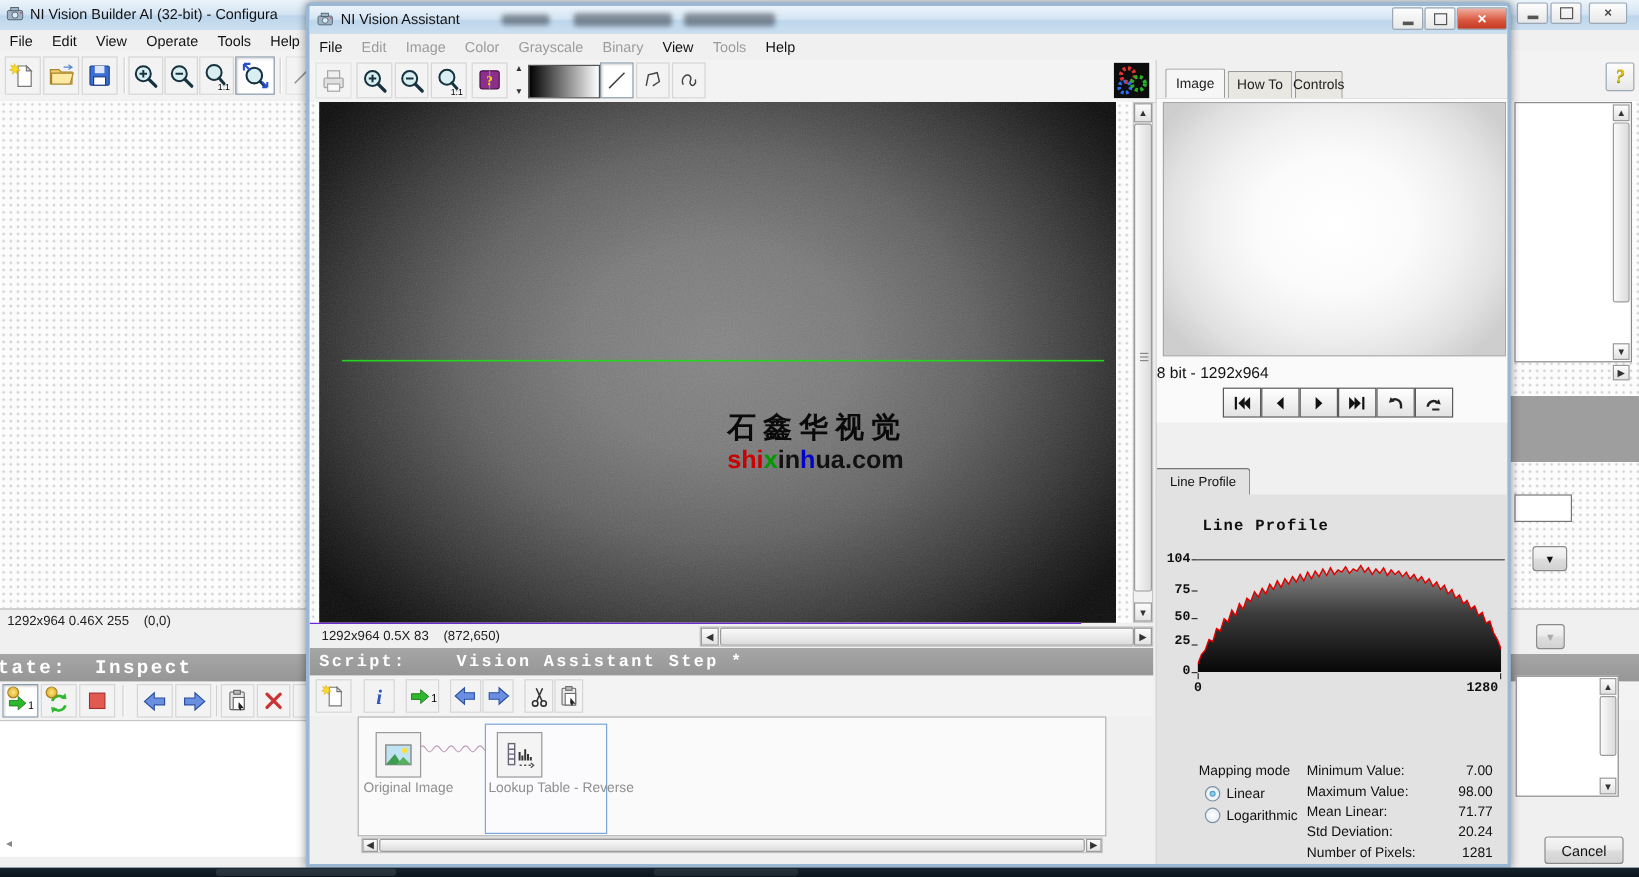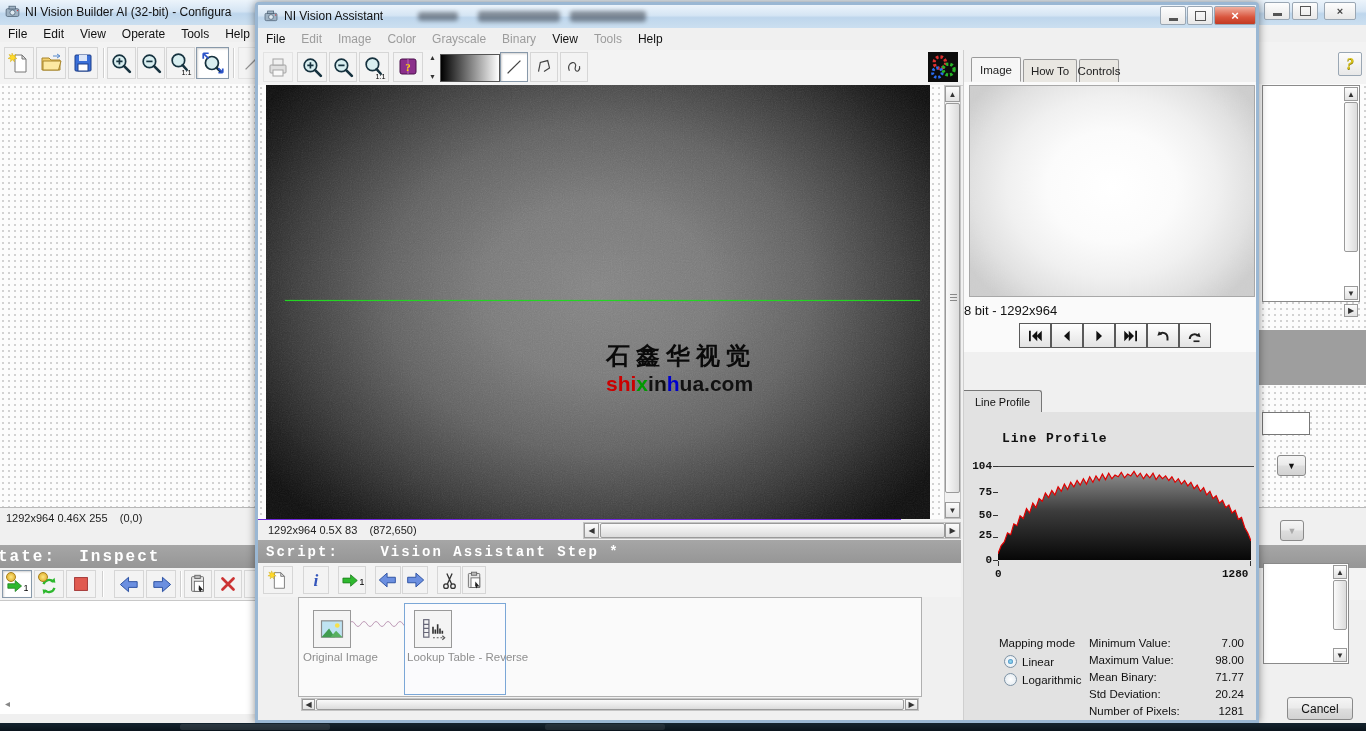--- a/index.html
+++ b/index.html
@@ -629,21 +629,21 @@
           <div class="abs" style="left:5px;top:36px;display:flex;align-items:center;">
             <span class="radio abs" style="position:relative;width:13px;height:13px;"></span>
             <span style="font-size:11.5px;color:#111;margin-left:5px;">Logarithmic</span>
           </div>
         </div>
         <div class="abs" style="left:125px;top:225px;width:160px;height:90px;">
           <div class="abs statlabel" style="left:0;top:0;">Minimum Value:</div>
             <div class="abs statvalue" style="left:100px;top:0;width:55px;">7.00</div>
           <div class="abs statlabel" style="left:0;top:17px;">Maximum Value:</div>
             <div class="abs statvalue" style="left:100px;top:17px;width:55px;">98.00</div>
-          <div class="abs statlabel" style="left:0;top:34px;">Mean Binary:</div>
+          <div class="abs statlabel" style="left:0;top:34px;">Mean Linear:</div>
             <div class="abs statvalue" style="left:100px;top:34px;width:55px;">71.77</div>
           <div class="abs statlabel" style="left:0;top:51px;">Std Deviation:</div>
             <div class="abs statvalue" style="left:100px;top:51px;width:55px;">20.24</div>
           <div class="abs statlabel" style="left:0;top:68px;">Number of Pixels:</div>
             <div class="abs statvalue" style="left:100px;top:68px;width:55px;">1281</div>
         </div>
 
       </div>
     </div>
   </div>

